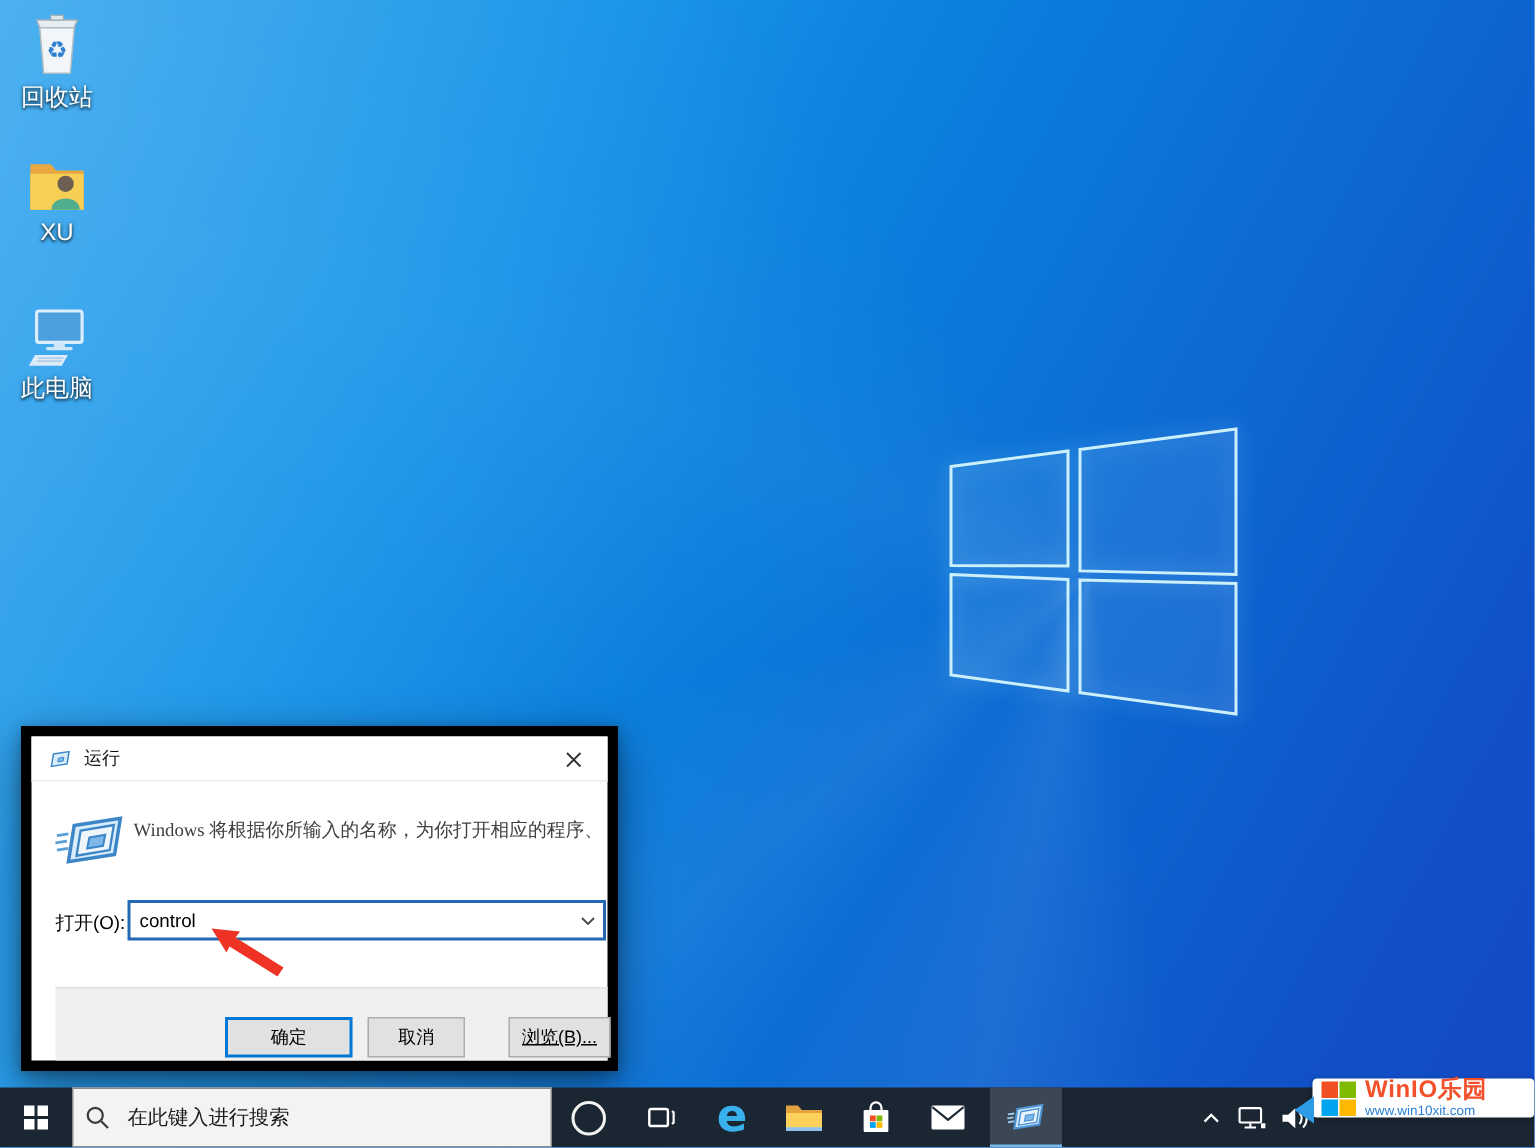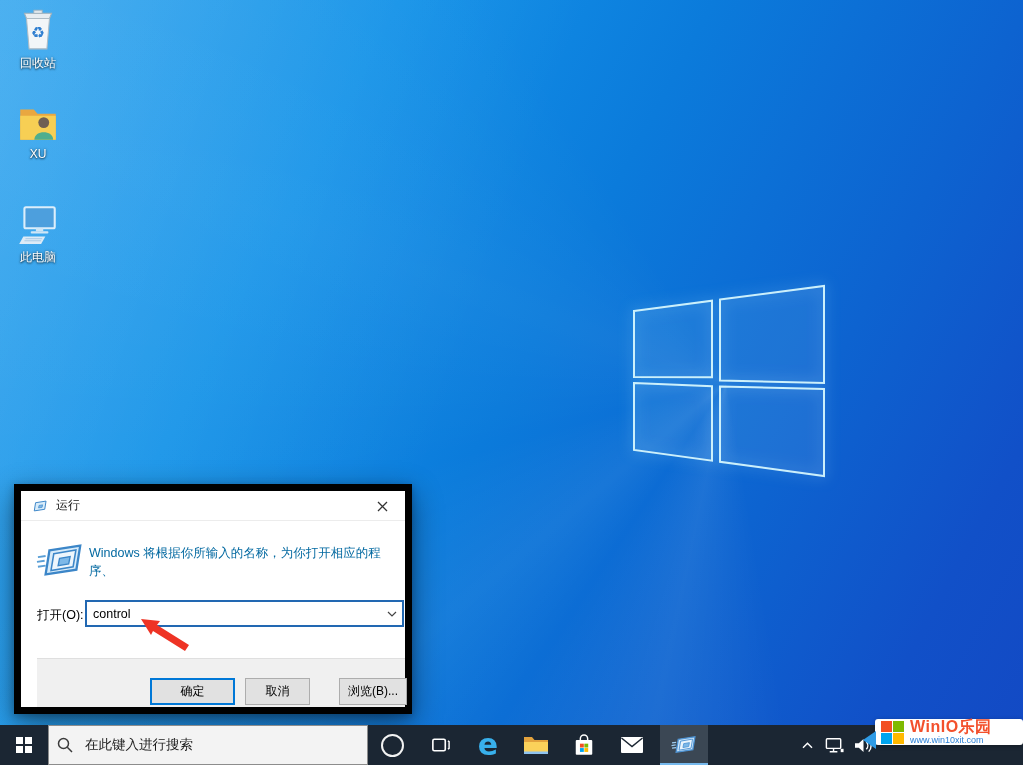--- a/index.html
+++ b/index.html
@@ -13,48 +13,48 @@
   .ray1{position:absolute;inset:0;
     background:linear-gradient(109deg,rgba(255,255,255,.12) 0%,rgba(255,255,255,0) 46%);}
   .ray2{position:absolute;inset:0;
     background:conic-gradient(from 170deg at 71% 50%,rgba(255,255,255,0) 0deg,rgba(255,255,255,.07) 22deg,rgba(255,255,255,0) 44deg,rgba(255,255,255,.05) 60deg,rgba(255,255,255,0) 85deg,rgba(255,255,255,.04) 120deg,rgba(255,255,255,0) 160deg);}
   .winlogo{position:absolute;left:628px;top:278px;
     filter:drop-shadow(0 0 7px rgba(170,235,255,.55));}
   .winlogo polygon{fill:rgba(255,255,255,.06);stroke:rgba(214,247,253,.95);stroke-width:2;}
 
   
   .dicon{position:absolute;left:0;width:76px;display:flex;flex-direction:column;align-items:center;}
-  .dlabel{margin-top:3px;font-size:12px;color:#fff;
+  .dlabel{margin-top:3px;font-size:16px;color:#fff;
     text-shadow:0 1px 2px rgba(0,0,0,.7),0 0 3px rgba(0,0,0,.45);}
 
   
   .run-dialog{position:absolute;left:14px;top:484px;width:398px;height:230px;background:#fff;
     border:7px solid #000000;box-sizing:border-box;color:#000;font-size:12.5px;
     box-shadow:0 10px 28px rgba(0,0,0,.45),0 2px 8px rgba(0,0,0,.25);}
   .titlebar{position:absolute;top:0;left:0;right:0;height:30px;display:flex;align-items:center;
     padding-left:10px;border-bottom:1px solid #ececec;box-sizing:border-box;background:#fff;}
   .title-text{margin-left:8px;font-size:12px;color:#111;}
   .closebtn{position:absolute;top:1px;right:1px;width:44px;height:28px;display:flex;
     align-items:center;justify-content:center;background:#fff;}
   .body-ico{position:absolute;left:15px;top:49px;}
-  .desc{position:absolute;left:68px;top:54px;line-height:17.5px;font-size:12.5px;color:#0369a1;}
+  .desc{position:absolute;left:68px;top:54px;line-height:17.5px;font-size:12.5px;color:#404040;font-family:Liberation Serif, serif;}
   .open-label{position:absolute;left:16px;top:116px;font-size:12.5px;}
   .combo{position:absolute;left:64px;top:109px;width:319px;height:27px;background:#fff;
     border:2px solid #2268b2;box-sizing:border-box;display:flex;align-items:center;}
   .combo input{flex:1;min-width:0;border:none;outline:none;background:transparent;
     font-family:inherit;font-size:12.5px;color:#000;padding:0 0 0 6px;}
   .combo-arrow{width:20px;height:100%;display:flex;align-items:center;justify-content:center;}
   .dlg-footer{position:absolute;left:0;right:0;bottom:0;height:49px;background:#f0f0f0;
     border-top:1px solid #dfdfdf;box-sizing:border-box;margin-left:16px;}
   .btn{position:absolute;top:19px;height:27px;background:#e1e1e1;border:1px solid #adadad;
     font-family:inherit;font-size:12px;color:#000;padding:0;box-sizing:border-box;}
   .btn.default{border:2px solid #0078d7;}
   .btn-ok{left:113px;width:85px;}
   .btn-cancel{left:208px;width:65px;}
-  .btn-browse{left:302px;width:68px;}
+  .btn-browse{left:302px;width:68px;text-decoration:underline;}
   .red-arrow{position:absolute;left:0;top:0;width:398px;height:230px;pointer-events:none;}
 
   
   .taskbar{position:absolute;left:0;bottom:0;width:1023px;height:40px;background:#1b2633;}
   .tb-btn{position:absolute;top:0;height:40px;width:48px;display:flex;align-items:center;justify-content:center;box-sizing:border-box;}
   .tb-btn.active{background:#3b4754;border-bottom:2px solid #76b9ed;}
   .startlogo{display:grid;grid-template-columns:7px 7px;grid-template-rows:7px 7px;gap:2px;}
   .startlogo div{background:#fff;}
   .searchbox{position:absolute;left:48px;top:0;width:320px;height:40px;background:#f3f3f3;
     border:1px solid #8c8c8c;box-sizing:border-box;display:flex;align-items:center;

